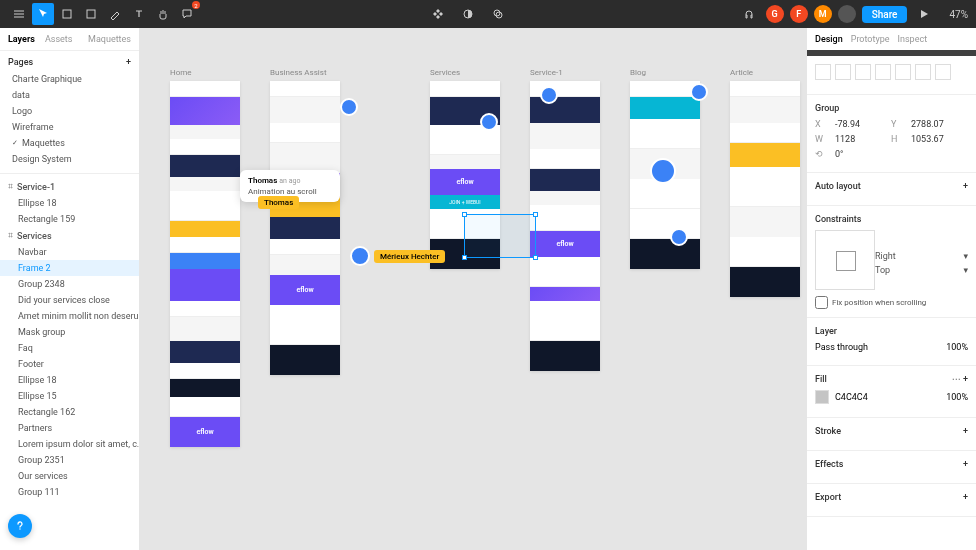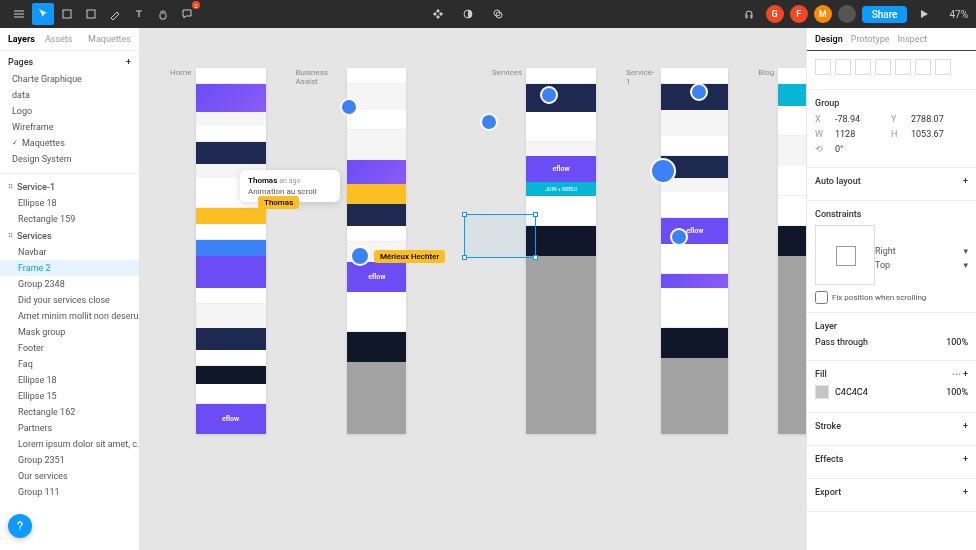--- a/index.html
+++ b/index.html
@@ -24,42 +24,42 @@
 .pages-header{display:flex;justify-content:space-between;align-items:center;font-size:9px;color:#333;font-weight:500;margin-bottom:4px}
 .page-item{font-size:9px;color:#555;padding:3px 4px;cursor:pointer;display:flex;align-items:center;gap:4px}
 .page-item.current::before{content:"✓";font-size:7px}
 .layers-section{flex:1;overflow-y:auto;padding:4px 0}
 .layer-item{font-size:9px;color:#555;padding:3px 8px;cursor:pointer;display:flex;align-items:center;gap:4px;white-space:nowrap;overflow:hidden;text-overflow:ellipsis}
 .layer-item.frame{font-weight:500}
 .layer-item.selected{background:#e5f3ff;color:#0d99ff}
 .layer-indent-1{padding-left:18px}
 .canvas{flex:1;background:#e5e5e5;position:relative;overflow:hidden}
 .artboard-group{position:absolute;top:40px;left:30px;display:flex;gap:30px}
-.artboard-col{display:flex;gap:4px}
+.artboard-col{display:flex;flex-direction:column;gap:4px}
 .artboard-label{font-size:8px;color:#888}
 .artboard{width:70px;background:#a3a3a3;box-shadow:0 1px 3px rgba(0,0,0,0.1)}
 .ab-section{width:100%}
 .ab-hero{background:linear-gradient(135deg,#6b4cf5,#8b5cf6);height:28px}
 .ab-hero2{background:#1e2952;height:22px}
 .ab-dark{background:#0f1729;height:18px}
 .ab-light{background:#f5f5f5;height:14px}
 .ab-yellow{background:#fbbf24;height:16px}
 .ab-purple{background:#6b4cf5;height:20px}
 .ab-blue{background:#3b82f6;height:16px}
 .ab-cyan{background:#06b6d4;height:22px}
 .ab-white{background:#fff;height:16px;border-bottom:1px solid #eee}
 .cursor-bubble{position:absolute;display:flex;align-items:center;gap:4px}
 .cursor-avatar{width:20px;height:20px;border-radius:50%;background:#3b82f6;border:2px solid #fff}
 .cursor-label{background:#fbbf24;color:#000;padding:2px 6px;border-radius:3px;font-size:8px;font-weight:500}
 .comment-bubble{position:absolute;background:#fff;border-radius:6px;padding:6px 8px;box-shadow:0 2px 8px rgba(0,0,0,0.15);font-size:8px;width:100px}
 .comment-author{font-weight:600;display:inline}
 .comment-time{color:#999;font-size:7px}
 .comment-text{color:#555;margin-top:2px}
 .right-panel{width:170px;background:#fff;border-left:1px solid #e5e5e5;overflow-y:auto}
-.rp-tabs{display:flex;padding:6px 8px;gap:8px;font-size:9px;border-bottom:1px solid #404040}
+.rp-tabs{display:flex;padding:6px 8px;gap:8px;font-size:9px;border-bottom:6px solid #404040}
 .rp-tab{color:#999;cursor:pointer}
 .rp-tab.active{color:#000;font-weight:500}
 .rp-section{padding:8px;border-bottom:1px solid #eee}
 .rp-align{display:flex;gap:4px;margin-bottom:6px}
 .rp-align-btn{width:16px;height:16px;border:1px solid #ddd;cursor:pointer;display:flex;align-items:center;justify-content:center}
 .rp-row{display:flex;align-items:center;gap:6px;margin-bottom:5px;font-size:9px}
 .rp-label{color:#999;width:14px}
 .rp-input{border:none;background:transparent;width:50px;font-size:9px;color:#333}
 .rp-section-title{font-size:9px;font-weight:500;color:#333;margin-bottom:6px;display:flex;justify-content:space-between;align-items:center}
 .constraints-box{width:60px;height:60px;border:1px solid #ddd;margin:0 auto 6px;position:relative}
@@ -183,22 +183,22 @@
       <div class="layer-item frame">⌗ <span>Service-1</span></div>
       <div class="layer-item layer-indent-1">Ellipse 18</div>
       <div class="layer-item layer-indent-1">Rectangle 159</div>
       <div class="layer-item frame">⌗ <span>Services</span></div>
       <div class="layer-item layer-indent-1">Navbar</div>
       <div class="layer-item layer-indent-1 selected">Frame 2</div>
       <div class="layer-item layer-indent-1">Group 2348</div>
       <div class="layer-item layer-indent-1">Did your services close</div>
       <div class="layer-item layer-indent-1">Amet minim mollit non deseru...</div>
       <div class="layer-item layer-indent-1">Mask group</div>
+      <div class="layer-item layer-indent-1">Faq</div>
       <div class="layer-item layer-indent-1">Footer</div>
-      <div class="layer-item layer-indent-1">Faq</div>
       <div class="layer-item layer-indent-1">Ellipse 18</div>
       <div class="layer-item layer-indent-1">Ellipse 15</div>
       <div class="layer-item layer-indent-1">Rectangle 162</div>
       <div class="layer-item layer-indent-1">Partners</div>
       <div class="layer-item layer-indent-1">Lorem ipsum dolor sit amet, c...</div>
       <div class="layer-item layer-indent-1">Group 2351</div>
       <div class="layer-item layer-indent-1">Our services</div>
       <div class="layer-item layer-indent-1">Group 111</div>
     </div>
     <div class="fab">

